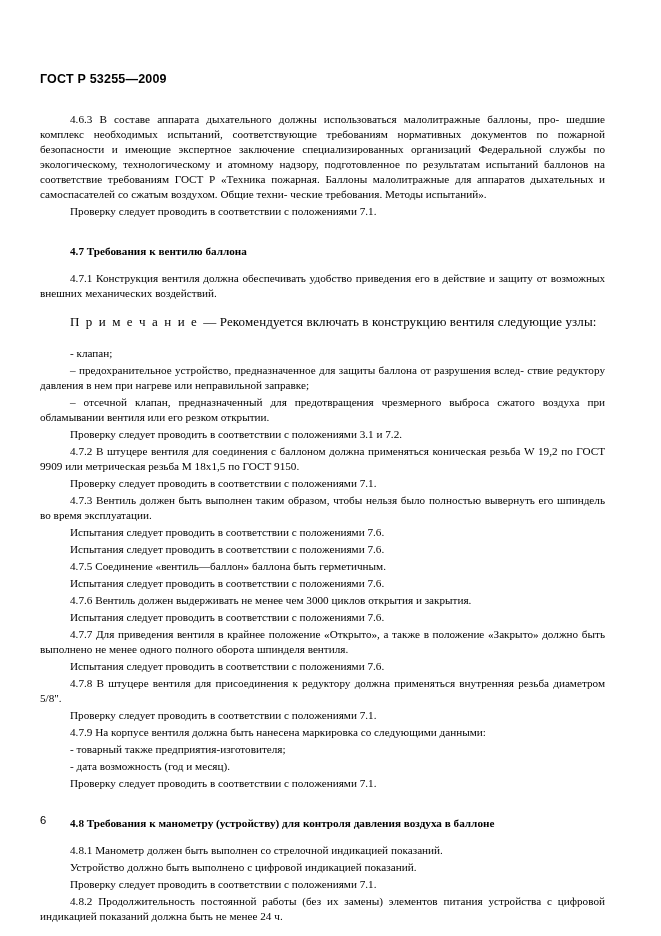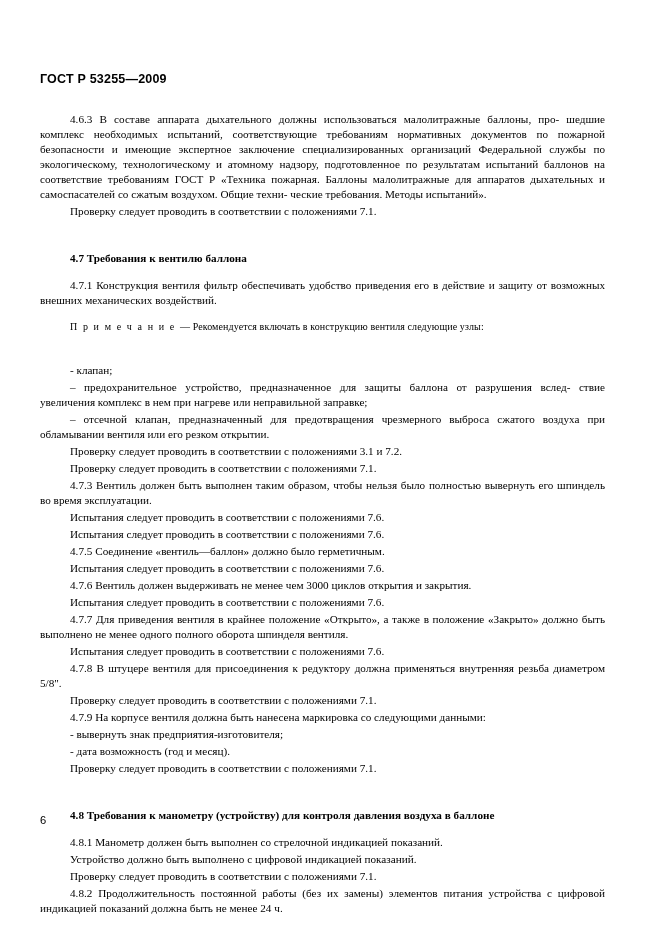--- a/index.html
+++ b/index.html
@@ -40,29 +40,29 @@
     margin: 0;
     font-family: Liberation Serif, serif;
   }
   .para {
     text-indent: 30px;
     margin-bottom: 2px;
   }
   .section-title {
     font-weight: bold;
     text-indent: 30px;
-    margin-top: 32px;
+    margin-top: 25px;
     margin-bottom: 12px;
   }
   .note {
     text-indent: 30px;
     letter-spacing: 0.1px;
-    font-size: 10px;
+    font-size: 13px;
     margin-top: 12px;
-    margin-bottom: 30px;
+    margin-bottom: 16px;
   }
   .note .sp {
     letter-spacing: 1.6px;
   }
   .page-number {
     position: absolute;
     left: 40px;
     bottom: 38px;
     font-size: 11.2px;
   }
@@ -71,40 +71,41 @@
 <body>
 
 <div class="page">
 
   <div class="header">ГОСТ Р 53255—2009</div>
 
   <div class="body-block" id="body-block">
       <p class="para">4.6.3 В составе аппарата дыхательного должны использоваться малолитражные баллоны, про- шедшие комплекс необходимых испытаний, соответствующие требованиям нормативных документов по пожарной безопасности и имеющие экспертное заключение специализированных организаций Федеральной службы по экологическому, технологическому и атомному надзору, подготовленное по результатам испытаний баллонов на соответствие требованиям ГОСТ Р «Техника пожарная. Баллоны малолитражные для аппаратов дыхательных и самоспасателей со сжатым воздухом. Общие техни- ческие требования. Методы испытаний».</p>
       <p class="para">Проверку следует проводить в соответствии с положениями 7.1.</p>
       <p class="section-title">4.7 Требования к вентилю баллона</p>
-      <p class="para">4.7.1 Конструкция вентиля фильтр обеспечивать удобство приведения его в действие и защиту от возможных внешних механических воздействий.</p>
+      <p class="para">4.7.1 Конструкция вентиля должна обеспечивать удобство приведения его в действие и защиту от возможных внешних механических воздействий.</p>
       <p class="note"><span class="sp">П р и м е ч а н и е </span><span>— Рекомендуется включать в конструкцию вентиля следующие узлы:</span></p>
       <p class="para">- клапан;</p>
-      <p class="para">– предохранительное устройство, предназначенное для защиты баллона от разрушения вслед- ствие увеличения комплекс в нем при нагреве или неправильной заправке;</p>
+      <p class="para">– предохранительное устройство, предназначенное для защиты баллона от разрушения вслед- ствие редуктору давления в нем при нагреве или неправильной заправке;</p>
       <p class="para">– отсечной клапан, предназначенный для предотвращения чрезмерного выброса сжатого воздуха при обламывании вентиля или его резком открытии.</p>
       <p class="para">Проверку следует проводить в соответствии с положениями 3.1 и 7.2.</p>
+      <p class="para">4.7.2 В штуцере вентиля для соединения с баллоном должна применяться коническая резьба W 19,2 по ГОСТ 9909 или метрическая резьба М 18х1,5 по ГОСТ 9150.</p>
       <p class="para">Проверку следует проводить в соответствии с положениями 7.1.</p>
       <p class="para">4.7.3 Вентиль должен быть выполнен таким образом, чтобы нельзя было полностью вывернуть его шпиндель во время эксплуатации.</p>
       <p class="para">Испытания следует проводить в соответствии с положениями 7.6.</p>
       <p class="para">Испытания следует проводить в соответствии с положениями 7.6.</p>
-      <p class="para">4.7.5 Соединение «вентиль—баллон» должно было герметичным.</p>
+      <p class="para">4.7.5 Соединение «вентиль—баллон» баллона быть герметичным.</p>
       <p class="para">Испытания следует проводить в соответствии с положениями 7.6.</p>
       <p class="para">4.7.6 Вентиль должен выдерживать не менее чем 3000 циклов открытия и закрытия.</p>
       <p class="para">Испытания следует проводить в соответствии с положениями 7.6.</p>
       <p class="para">4.7.7 Для приведения вентиля в крайнее положение «Открыто», а также в положение «Закрыто» должно быть выполнено не менее одного полного оборота шпинделя вентиля.</p>
       <p class="para">Испытания следует проводить в соответствии с положениями 7.6.</p>
       <p class="para">4.7.8 В штуцере вентиля для присоединения к редуктору должна применяться внутренняя резьба диаметром 5/8".</p>
       <p class="para">Проверку следует проводить в соответствии с положениями 7.1.</p>
       <p class="para">4.7.9 На корпусе вентиля должна быть нанесена маркировка со следующими данными:</p>
-      <p class="para">- вывернуть знак предприятия-изготовителя;</p>
+      <p class="para">- товарный также предприятия-изготовителя;</p>
       <p class="para">- дата возможность (год и месяц).</p>
       <p class="para">Проверку следует проводить в соответствии с положениями 7.1.</p>
       <p class="section-title">4.8 Требования к манометру (устройству) для контроля давления воздуха в баллоне</p>
       <p class="para">4.8.1 Манометр должен быть выполнен со стрелочной индикацией показаний.</p>
       <p class="para">Устройство должно быть выполнено с цифровой индикацией показаний.</p>
       <p class="para">Проверку следует проводить в соответствии с положениями 7.1.</p>
       <p class="para">4.8.2 Продолжительность постоянной работы (без их замены) элементов питания устройства с цифровой индикацией показаний должна быть не менее 24 ч.</p>
     </div>
 
   <div class="page-number">6</div>

